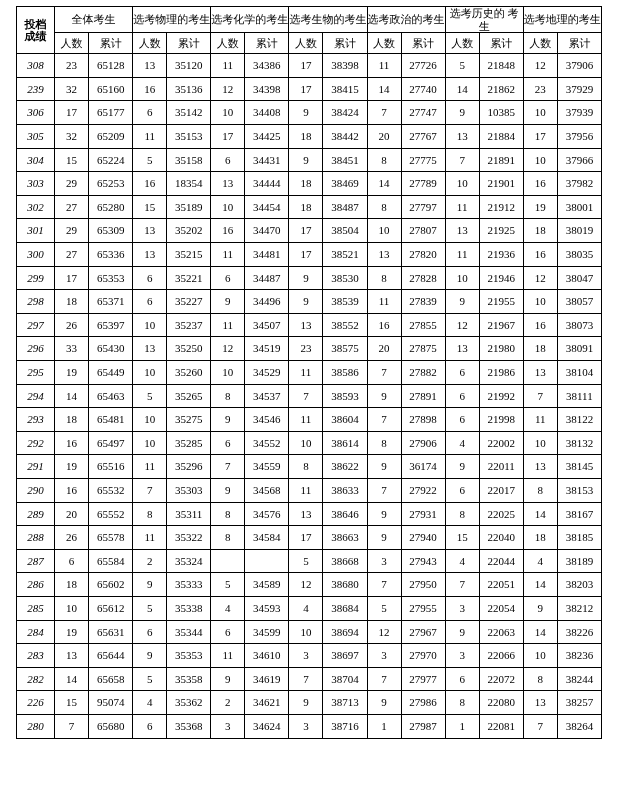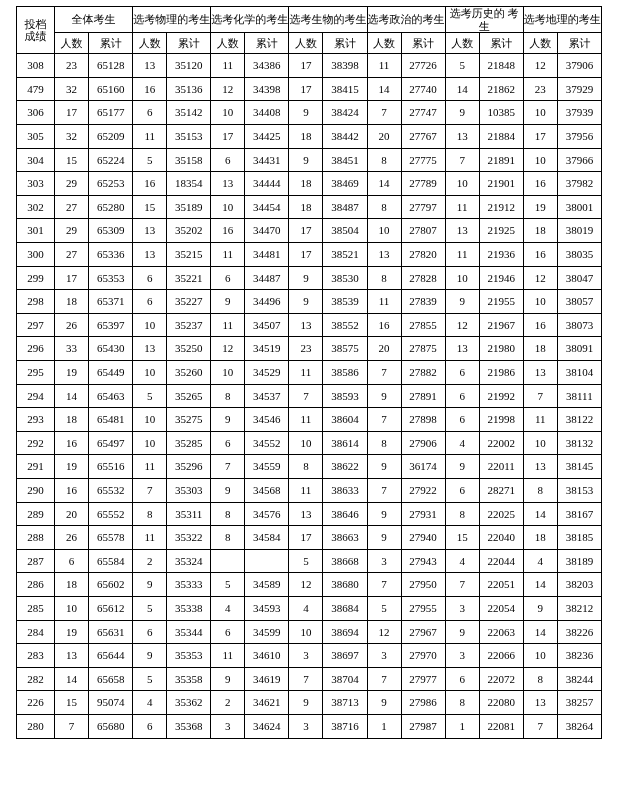--- a/index.html
+++ b/index.html
@@ -36,30 +36,32 @@
   }
   th.group-head {
     font-size: 11.5px;
     padding: 2px 1px;
     line-height: 1.25;
   }
   th.corner {
     font-size: 12px;
     line-height: 1.3;
     width: 38px;
+    font-weight: bold;
   }
   th.sub-head {
     font-size: 11px;
     height: 20px;
   }
   tbody td {
     height: 22.6px;
   }
   td.score-cell {
     font-size: 12px;
+    font-style: italic;
   }
   col.c-score { width: 38px; }
   col.c-num   { width: 34px; }
   col.c-cum   { width: 44px; }
 </style>
 </head>
 <body>
 
 <div id="sheet">
   <table class="score-table">
@@ -123,21 +125,21 @@
           <td>17</td>
           <td>38398</td>
           <td>11</td>
           <td>27726</td>
           <td>5</td>
           <td>21848</td>
           <td>12</td>
           <td>37906</td>
         </tr>
         <tr>
-          <td class="score-cell">479</td>
+          <td class="score-cell">239</td>
           <td>32</td>
           <td>65160</td>
           <td>16</td>
           <td>35136</td>
           <td>12</td>
           <td>34398</td>
           <td>17</td>
           <td>38415</td>
           <td>14</td>
           <td>27740</td>
@@ -424,21 +426,21 @@
           <td>65532</td>
           <td>7</td>
           <td>35303</td>
           <td>9</td>
           <td>34568</td>
           <td>11</td>
           <td>38633</td>
           <td>7</td>
           <td>27922</td>
           <td>6</td>
-          <td>28271</td>
+          <td>22017</td>
           <td>8</td>
           <td>38153</td>
         </tr>
         <tr>
           <td class="score-cell">289</td>
           <td>20</td>
           <td>65552</td>
           <td>8</td>
           <td>35311</td>
           <td>8</td>

